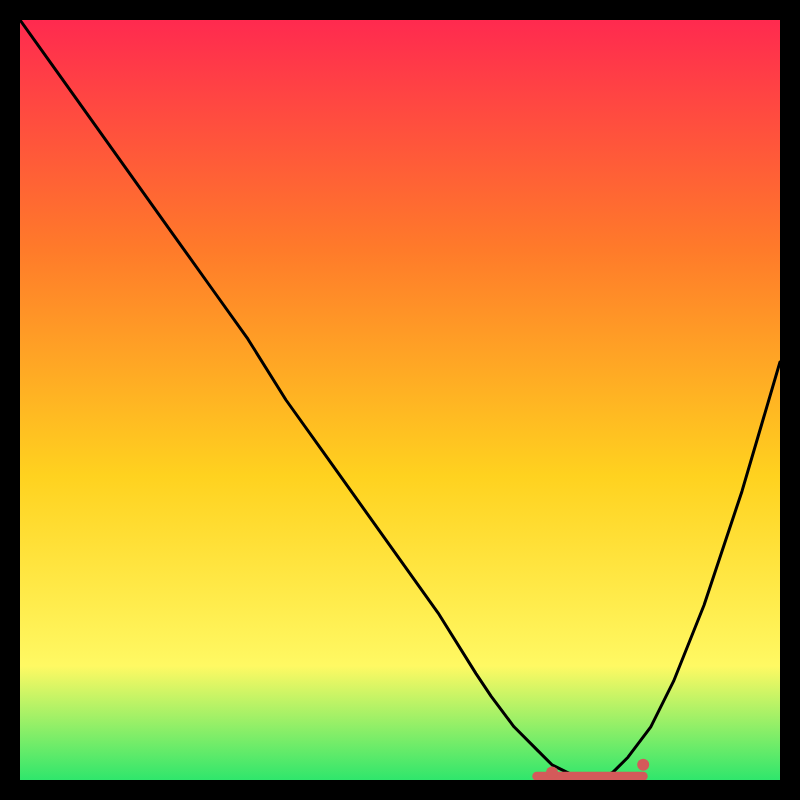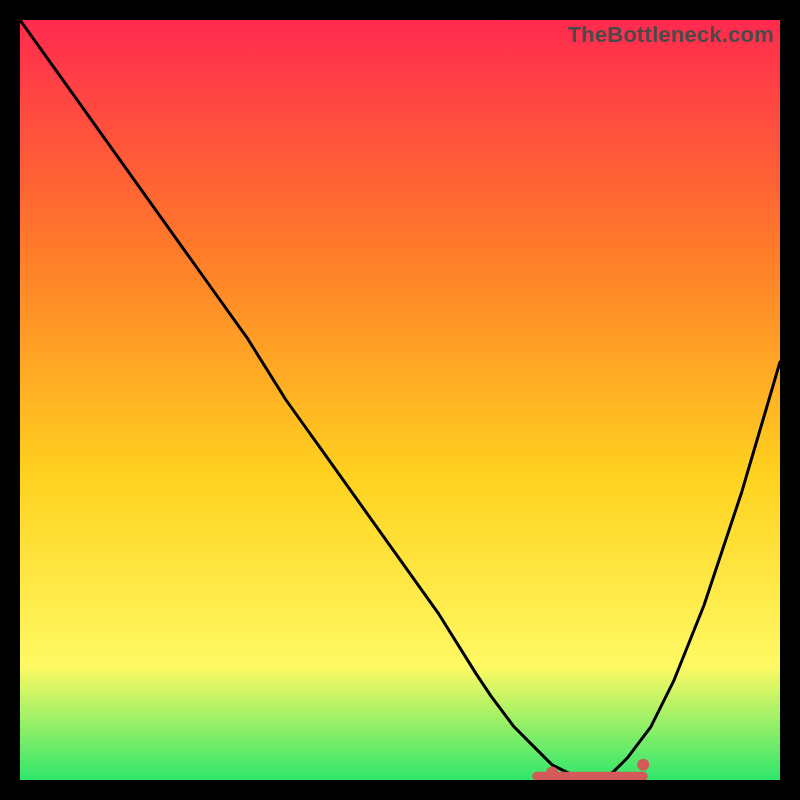--- a/index.html
+++ b/index.html
@@ -30,21 +30,20 @@
     user-select: none;
   }
   svg {
     display: block;
   }
 </style>
 </head>
 <body>
 
 <div class="frame">
-  <div class="watermark">TheBottleneck.com</div>
   <svg id="chart" width="760" height="760" viewBox="0 0 760 760">
     <defs>
       <linearGradient id="heat" x1="0" y1="0" x2="0" y2="1">
         <stop id="g0" offset="0%" stop-color="#ff2a4f"></stop>
         <stop id="g1" offset="30%" stop-color="#ff7a2a"></stop>
         <stop id="g2" offset="60%" stop-color="#ffd21f"></stop>
         <stop id="g3" offset="85%" stop-color="#fff963"></stop>
         <stop id="g4" offset="100%" stop-color="#2fe66c"></stop>
       </linearGradient>
     </defs>

